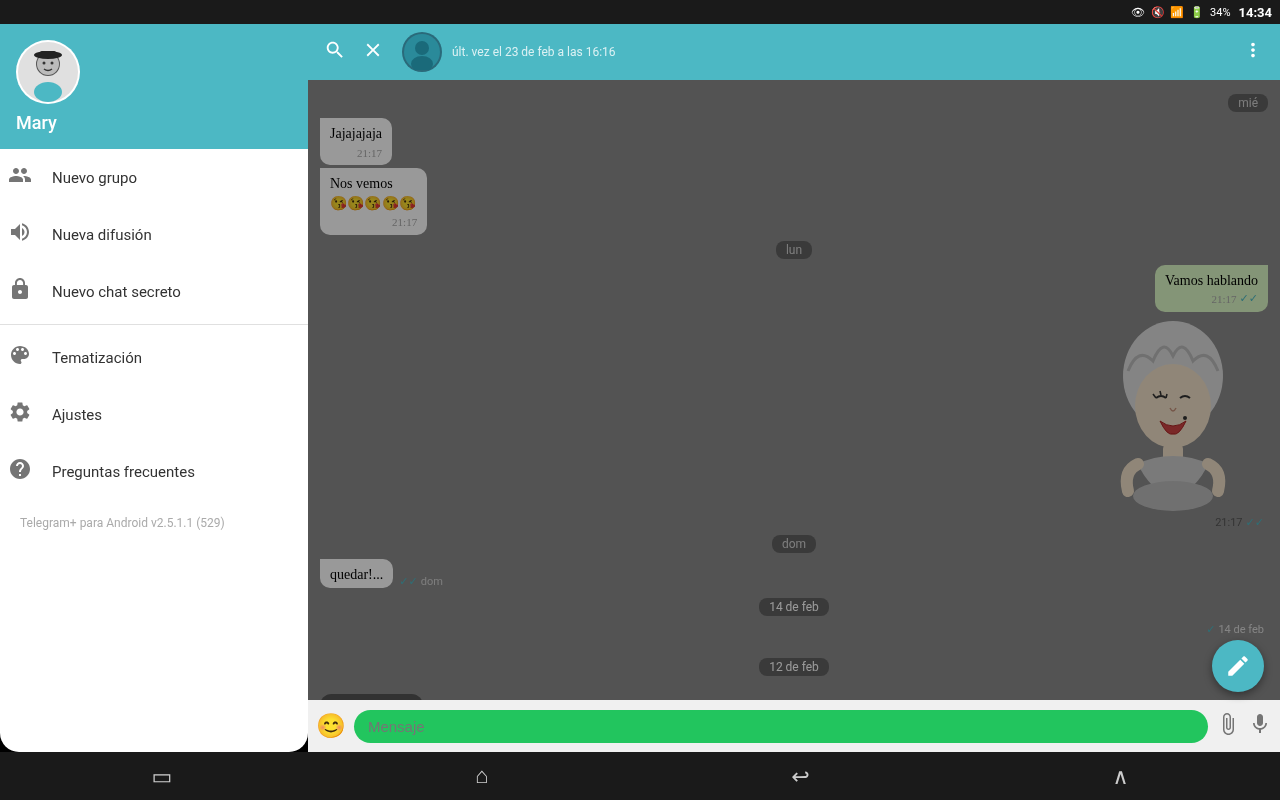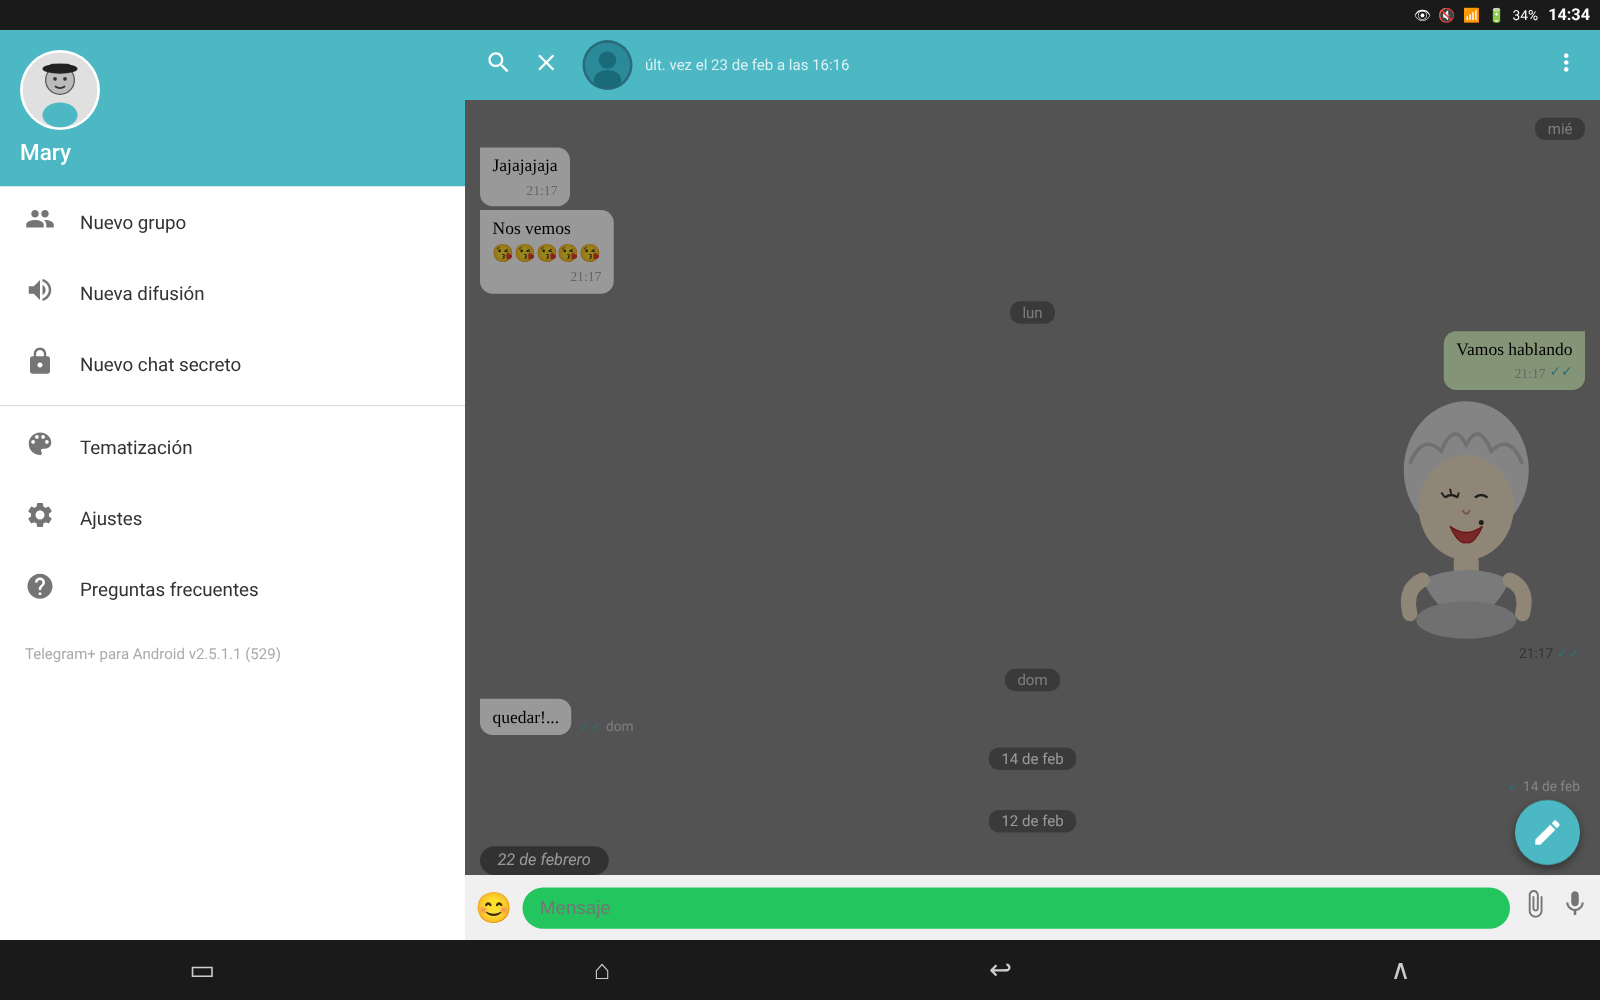--- a/index.html
+++ b/index.html
@@ -22,38 +22,38 @@
     .bottom-bar-btn { color: #ccc; font-size: 22px; cursor: pointer; }
 
     
     .main-layout {
       position: absolute; top: 24px; left: 0; right: 0; bottom: 48px;
       display: flex;
     }
 
     
     .sidebar {
-      width: 372px; height: 100%; background: #fff; flex-shrink: 0;
-      display: flex; flex-direction: column; z-index: 50;
+      width: 308px; height: 100%; background: #fff; flex-shrink: 0;
+      display: flex; flex-direction: column; z-index: 50; border-radius: 19px;
     }
     .sidebar-header {
       background: #4cb8c4; padding: 16px; min-height: 120px;
       display: flex; flex-direction: column; justify-content: flex-end;
     }
     .sidebar-avatar {
       width: 64px; height: 64px; border-radius: 50%; background: #fff;
       overflow: hidden; display: flex; align-items: center; justify-content: center;
       margin-bottom: 8px;
     }
     .sidebar-avatar svg { width: 60px; height: 60px; }
     .sidebar-username { color: #fff; font-size: 18px; font-weight: 500; }
 
     .sidebar-menu { flex: 1; overflow-y: auto; }
     .sidebar-item {
-      display: flex; align-items: center; padding: 14px 20px; cursor: pointer;
+      display: flex; align-items: center; padding: 14px 8px; cursor: pointer;
       border-bottom: none;
     }
     .sidebar-item-icon { width: 28px; color: #757575; font-size: 20px; margin-right: 16px; flex-shrink: 0; }
     .sidebar-item-label { color: #333; font-size: 15px; }
     .sidebar-divider { height: 1px; background: #e0e0e0; margin: 4px 0; }
     .sidebar-version { padding: 16px 20px; color: #aaa; font-size: 12px; }
 
     
     .chat-area {
       flex: 1; display: flex; flex-direction: column; background: #8a8a8a; position: relative;
@@ -370,21 +370,21 @@
         <span style="background:rgba(0,0,0,0.3); color:#fff; font-size:12px; padding:2px 10px; border-radius:8px;">14 de feb</span>
       </div>
 
       <div class="msg-row sent">
         <div style="color:rgba(255,255,255,0.7); font-size:11px; align-self:flex-end; display:flex; align-items:center; gap:3px; margin-right:4px;">
           <span style="color:#4cb8c4;">✓</span>
           <span>14 de feb</span>
         </div>
       </div>
 
-      <div style="text-align:center; margin:10px 0;">
+      <div style="text-align:center; margin:20px 0;">
         <span style="background:rgba(0,0,0,0.3); color:#fff; font-size:12px; padding:2px 10px; border-radius:8px;">12 de feb</span>
       </div>
 
       <div class="date-badge" style="margin: 12px 0;">
         <span style="background:rgba(0,0,0,0.4); color:#fff; font-size:13px; padding:4px 14px; border-radius:12px;">22 de febrero</span>
       </div>
 
     </div>
 
     <div class="input-area">

